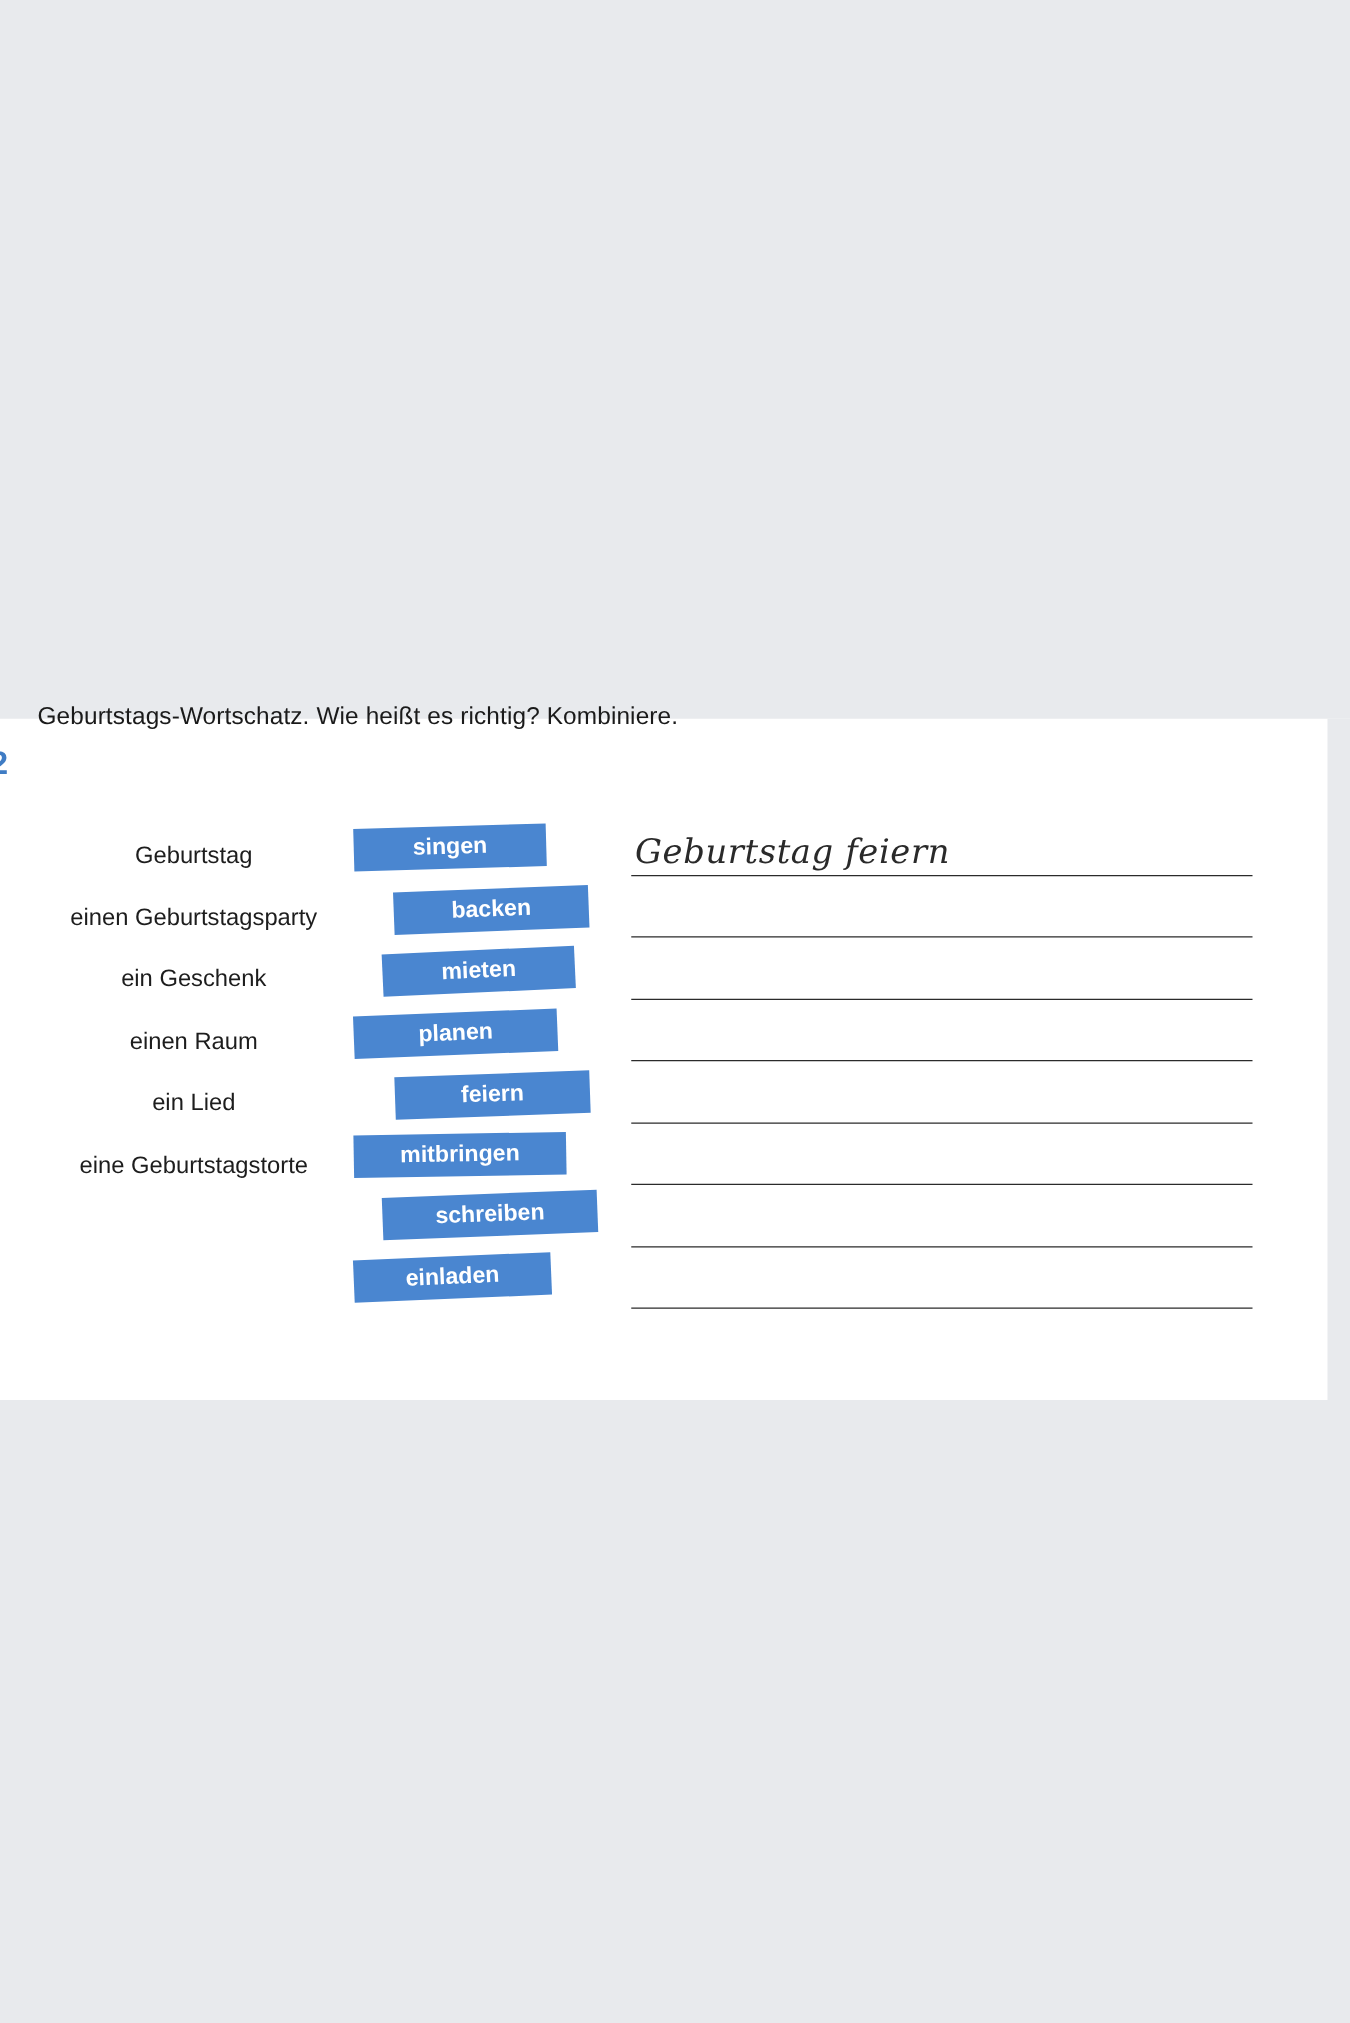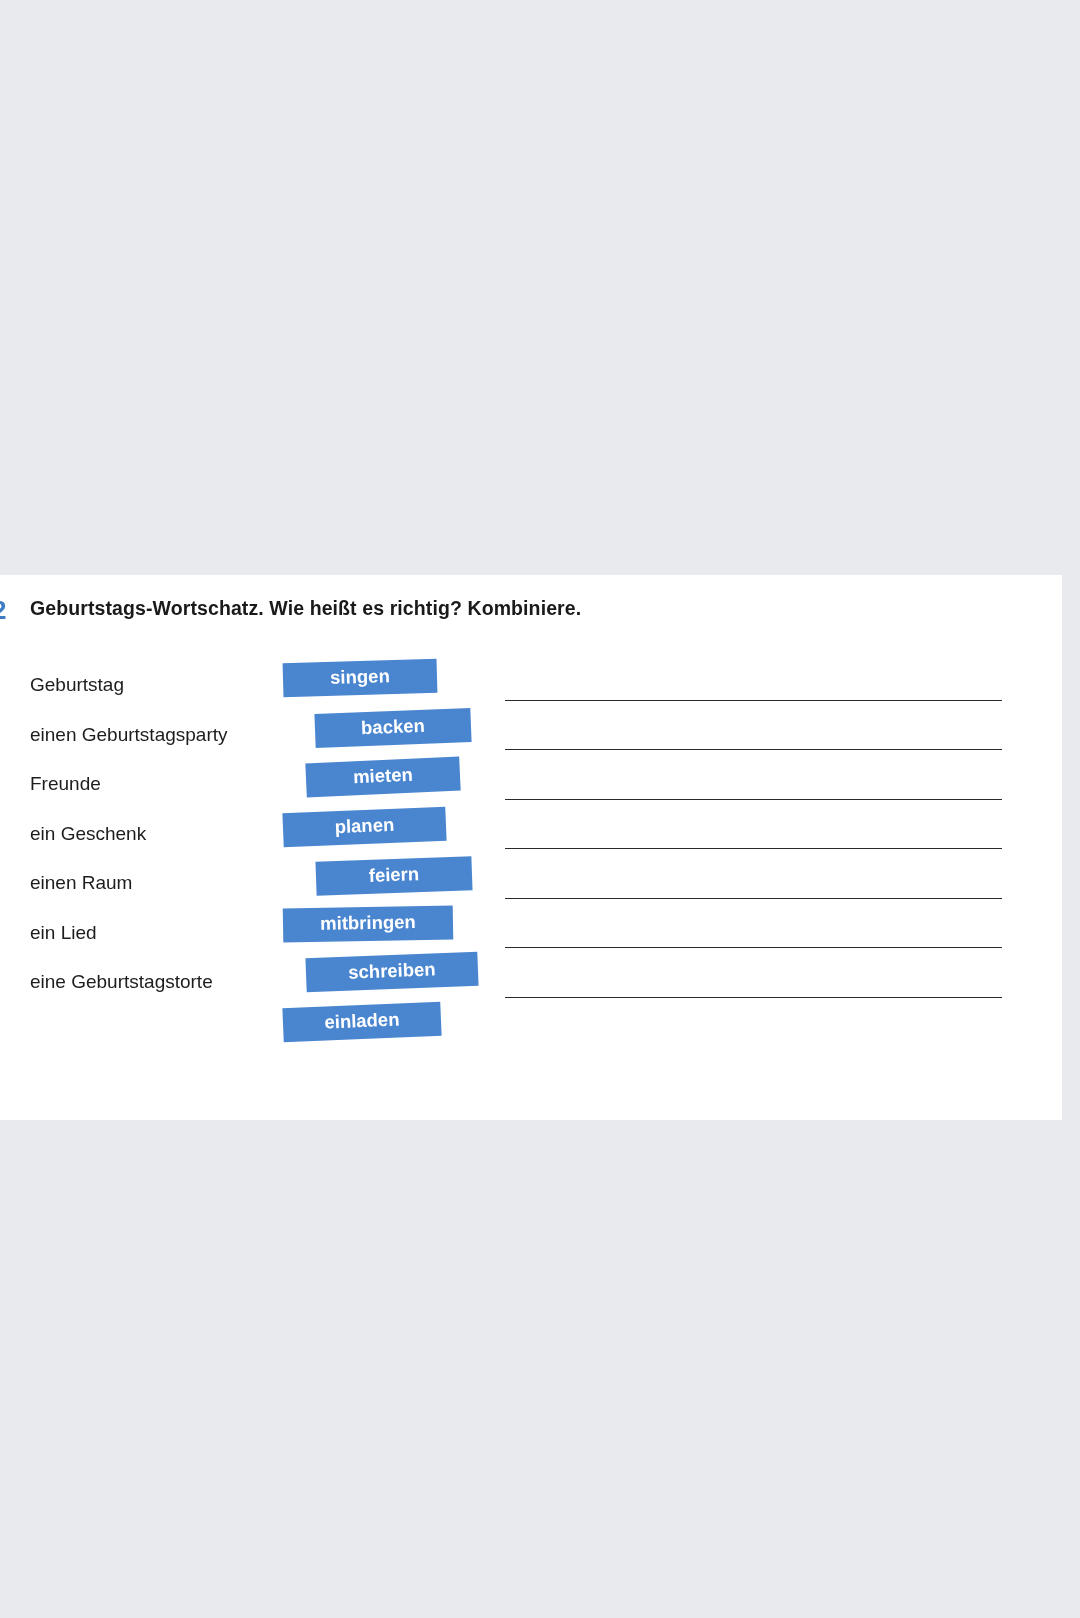--- a/index.html
+++ b/index.html
@@ -57,34 +57,35 @@
     top: 595px;
     width: 28px;
     font-size: 26px;
     font-weight: bold;
     color: #3f7cc4;
     letter-spacing: -0.5px;
   }
   .exercise-title {
     position: absolute;
     left: 30px;
-    top: 597px;
+    top: 562px;
     font-size: 19.5px;
-    font-weight: bold;
+    font-weight: normal;
     color: #1a1a1a;
     letter-spacing: 0.1px;
     white-space: nowrap;
   }
 
   
   .nouns {
     position: absolute;
     left: 30px;
     top: 660px;
     width: 250px;
+    text-align: center;
   }
   .noun {
     height: 49.5px;
     line-height: 49.5px;
     font-size: 19px;
     color: #1d1d1d;
     white-space: nowrap;
   }
 
   
@@ -146,40 +147,43 @@
   <div class="bottom-gap"></div>
   <div class="sheet"></div>
   <div class="right-strip"></div>
 
   <div class="exercise-number">2</div>
   <div class="exercise-title">Geburtstags-Wortschatz. Wie heißt es richtig? Kombiniere.</div>
 
   <div class="nouns">
     <div class="noun">Geburtstag</div>
     <div class="noun">einen Geburtstagsparty</div>
-    <div class="noun">Freunde</div>
     <div class="noun">ein Geschenk</div>
     <div class="noun">einen Raum</div>
     <div class="noun">ein Lied</div>
     <div class="noun">eine Geburtstagstorte</div>
   </div>
 
   <div class="chips">
     <div class="chip" style="left:0px; top:6px; width:154px; transform: rotate(-1.6deg);">singen</div>
     <div class="chip" style="left:32px; top:56px; width:156px; transform: rotate(-2.2deg);">backen</div>
     <div class="chip" style="left:23px; top:105px; width:154px; transform: rotate(-2.6deg);">mieten</div>
     <div class="chip" style="left:0px; top:155px; width:163px; transform: rotate(-2.3deg);">planen</div>
     <div class="chip" style="left:33px; top:204px; width:156px; transform: rotate(-2.0deg);">feiern</div>
     <div class="chip" style="left:0px; top:252px; width:170px; transform: rotate(-1.0deg);">mitbringen</div>
     <div class="chip" style="left:23px; top:300px; width:172px; transform: rotate(-2.2deg);">schreiben</div>
     <div class="chip" style="left:0px; top:350px; width:158px; transform: rotate(-2.4deg);">einladen</div>
   </div>
 
   <div class="lines">
     <div class="line-row">
+      <div class="handwriting">Geburtstag feiern</div>
+      <div class="line-rule"></div>
+    </div>
+    <div class="line-row">
       <div class="handwriting"></div>
       <div class="line-rule"></div>
     </div>
     <div class="line-row">
       <div class="handwriting"></div>
       <div class="line-rule"></div>
     </div>
     <div class="line-row">
       <div class="handwriting"></div>
       <div class="line-rule"></div>

